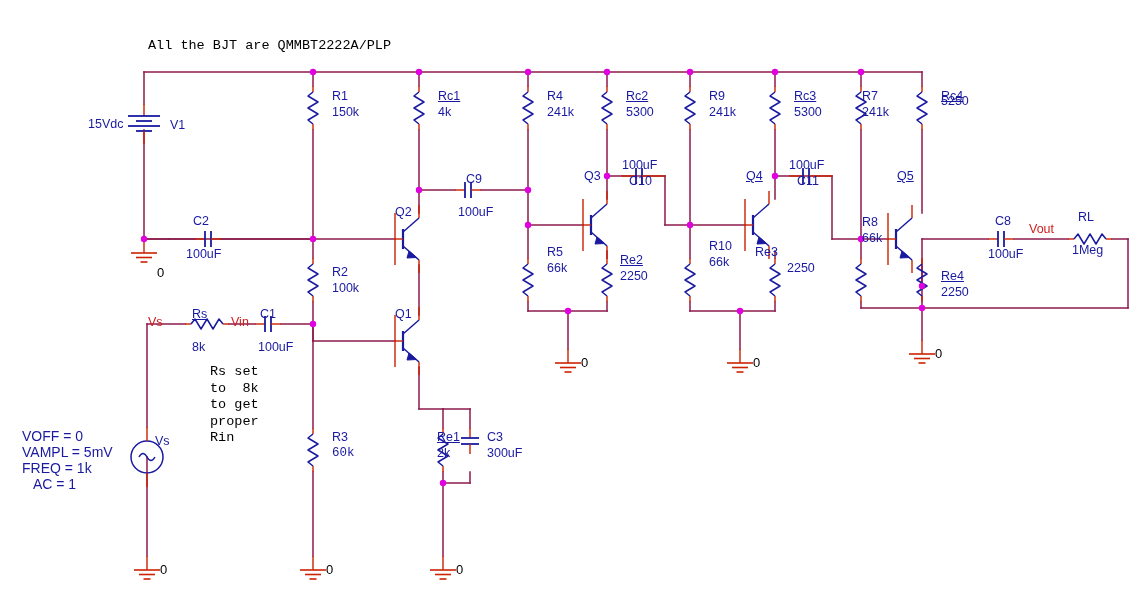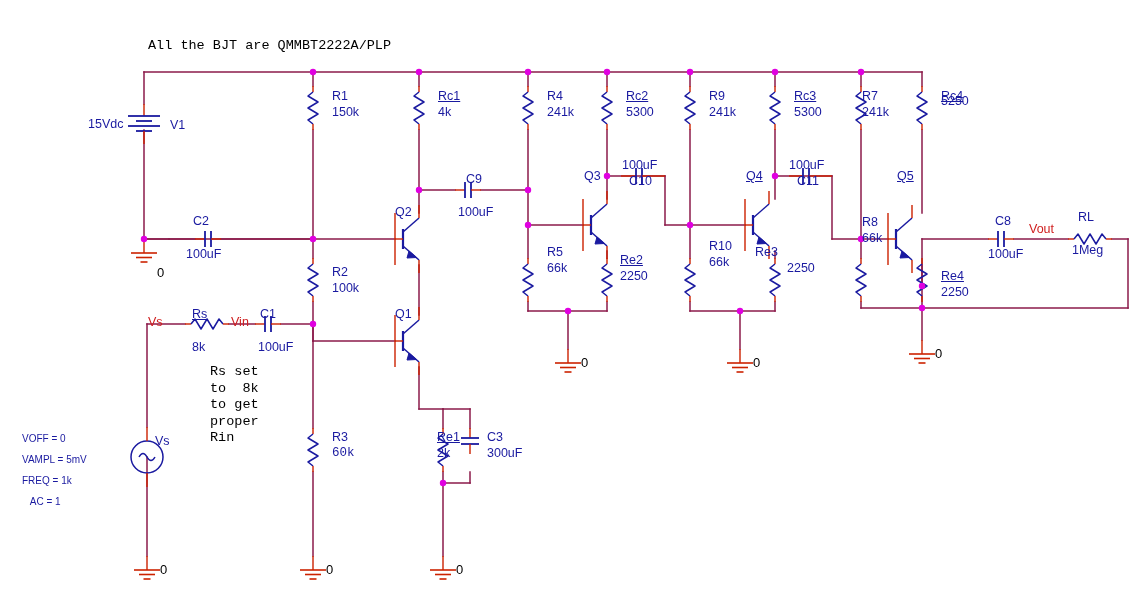--- a/index.html
+++ b/index.html
@@ -12,21 +12,21 @@
   svg#sch{position:absolute;left:0;top:0;width:1146px;height:602px;}
   .lbl{position:absolute;color:#1a1aa0;font-family:"Liberation Sans",sans-serif;
        font-size:12.5px;white-space:pre;line-height:14px;}
   .lbl.u{text-decoration:underline;}
   .net{position:absolute;color:#d02020;font-family:"Liberation Sans",sans-serif;
        font-size:12.5px;white-space:pre;}
   .mono{position:absolute;color:#000;font-family:"Liberation Mono",monospace;
         font-size:13.5px;white-space:pre;line-height:16.5px;}
   .gndz{position:absolute;color:#000;font-family:"Liberation Sans",sans-serif;font-size:13px;}
   .src{position:absolute;color:#1a1aa0;font-family:"Liberation Sans",sans-serif;
-       font-size:10px;white-space:pre;line-height:21px;}
+       font-size:14px;white-space:pre;line-height:16px;}
 </style>
 </head>
 <body>
 
 <div id="root">
   <div id="grid"></div>
 
   <svg id="sch" viewBox="0 0 1146 602" xmlns="http://www.w3.org/2000/svg">
     <defs>
       <g id="res-v">

